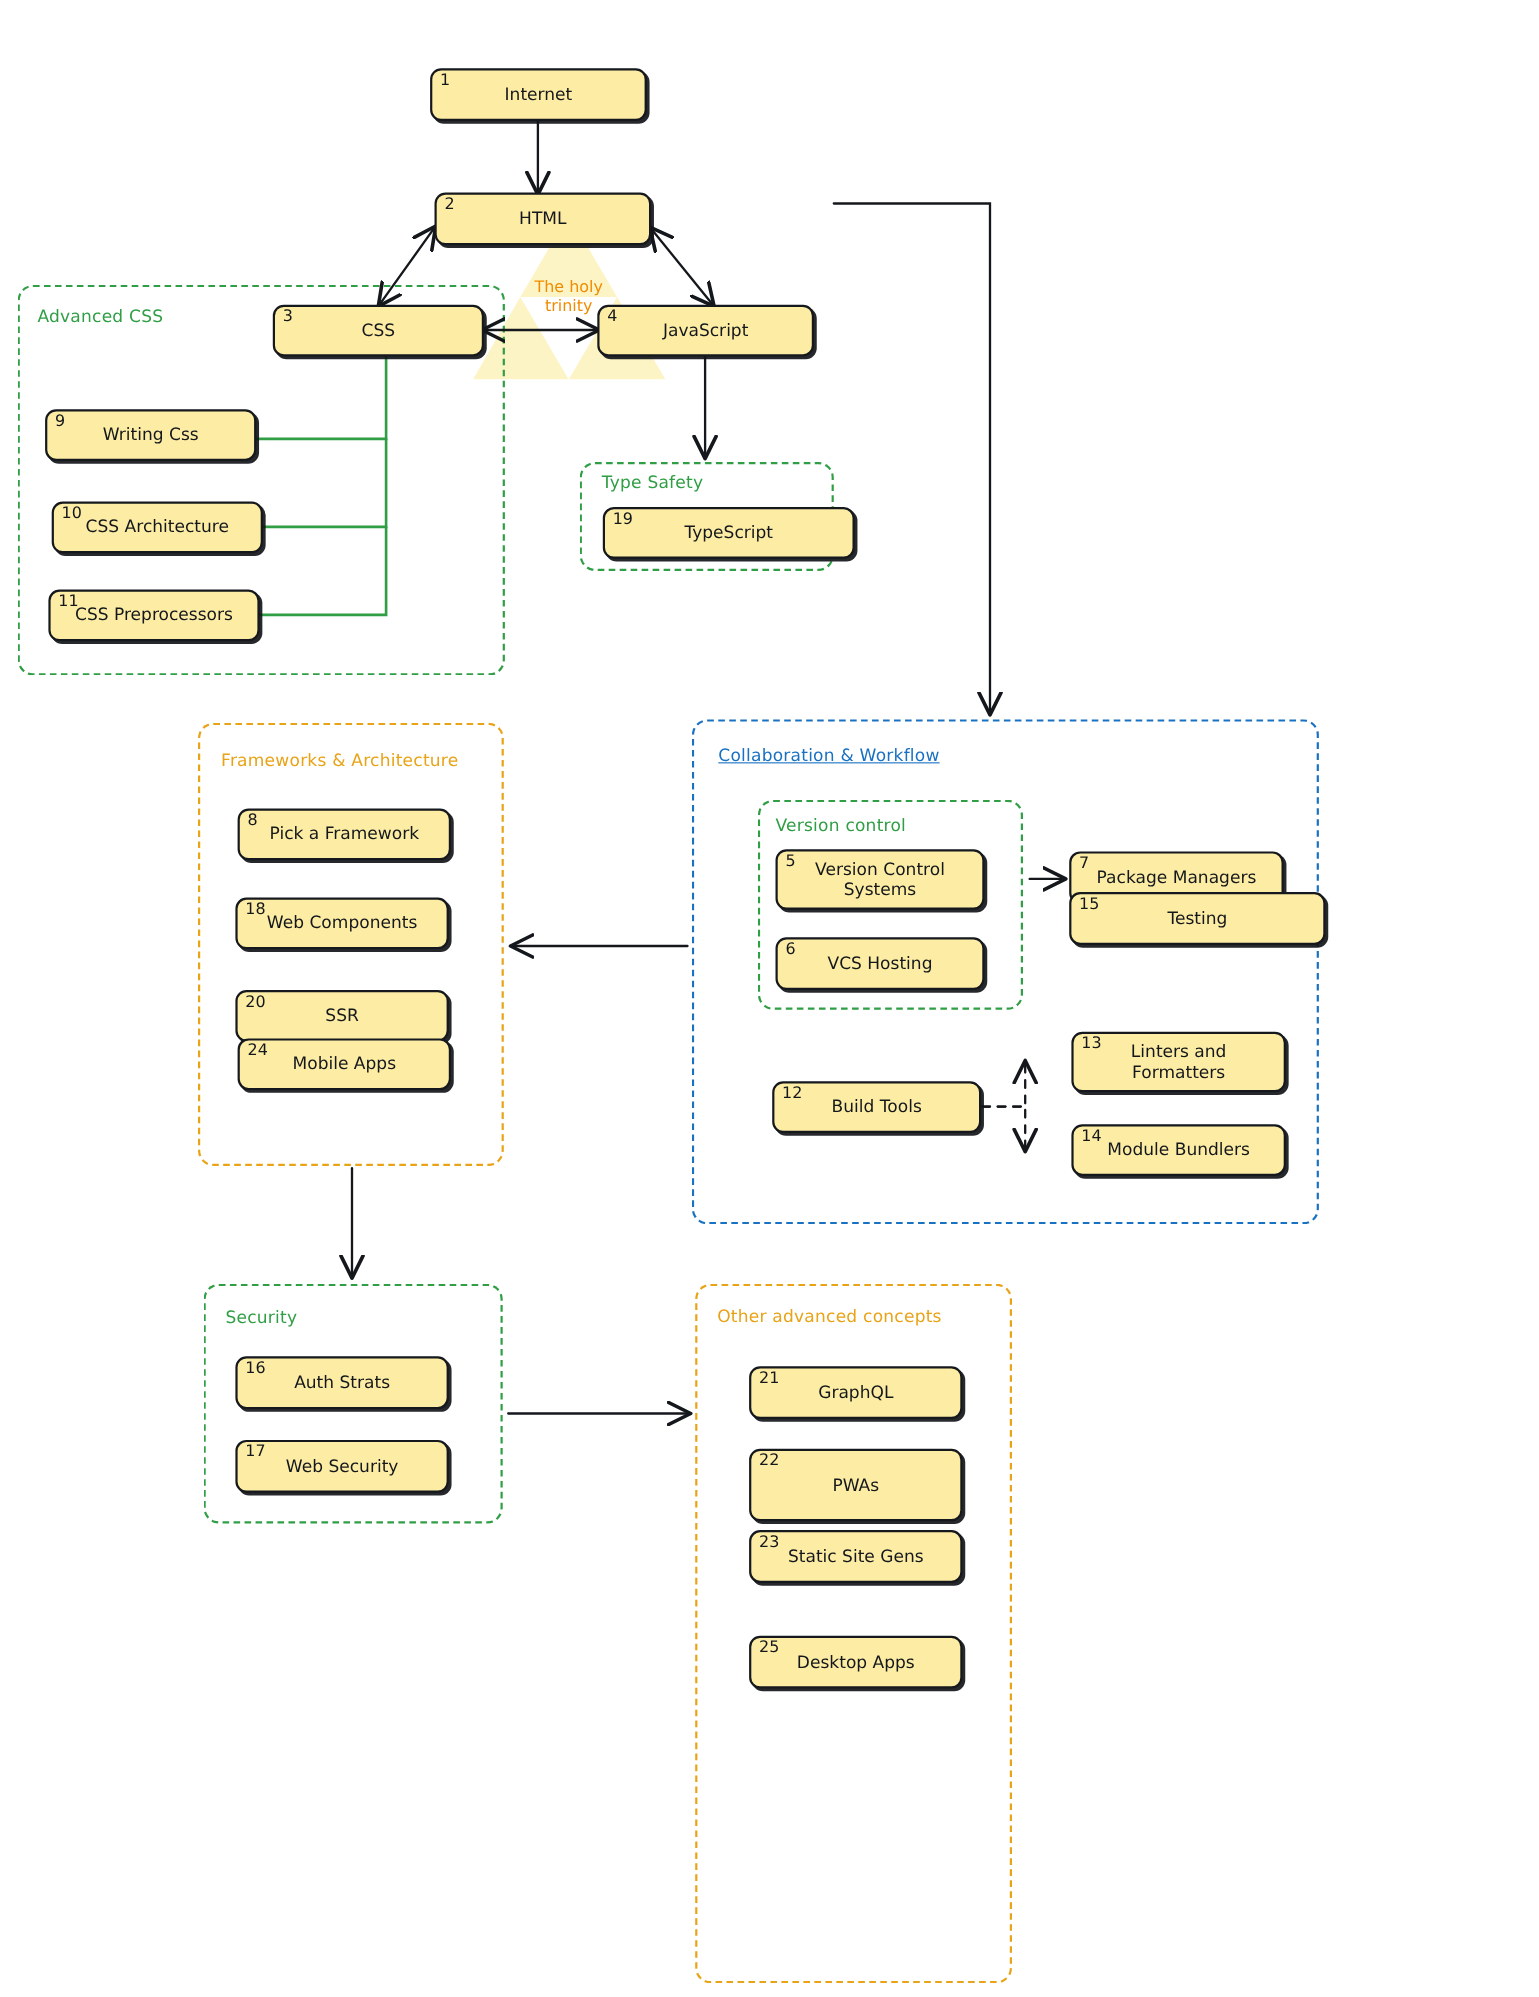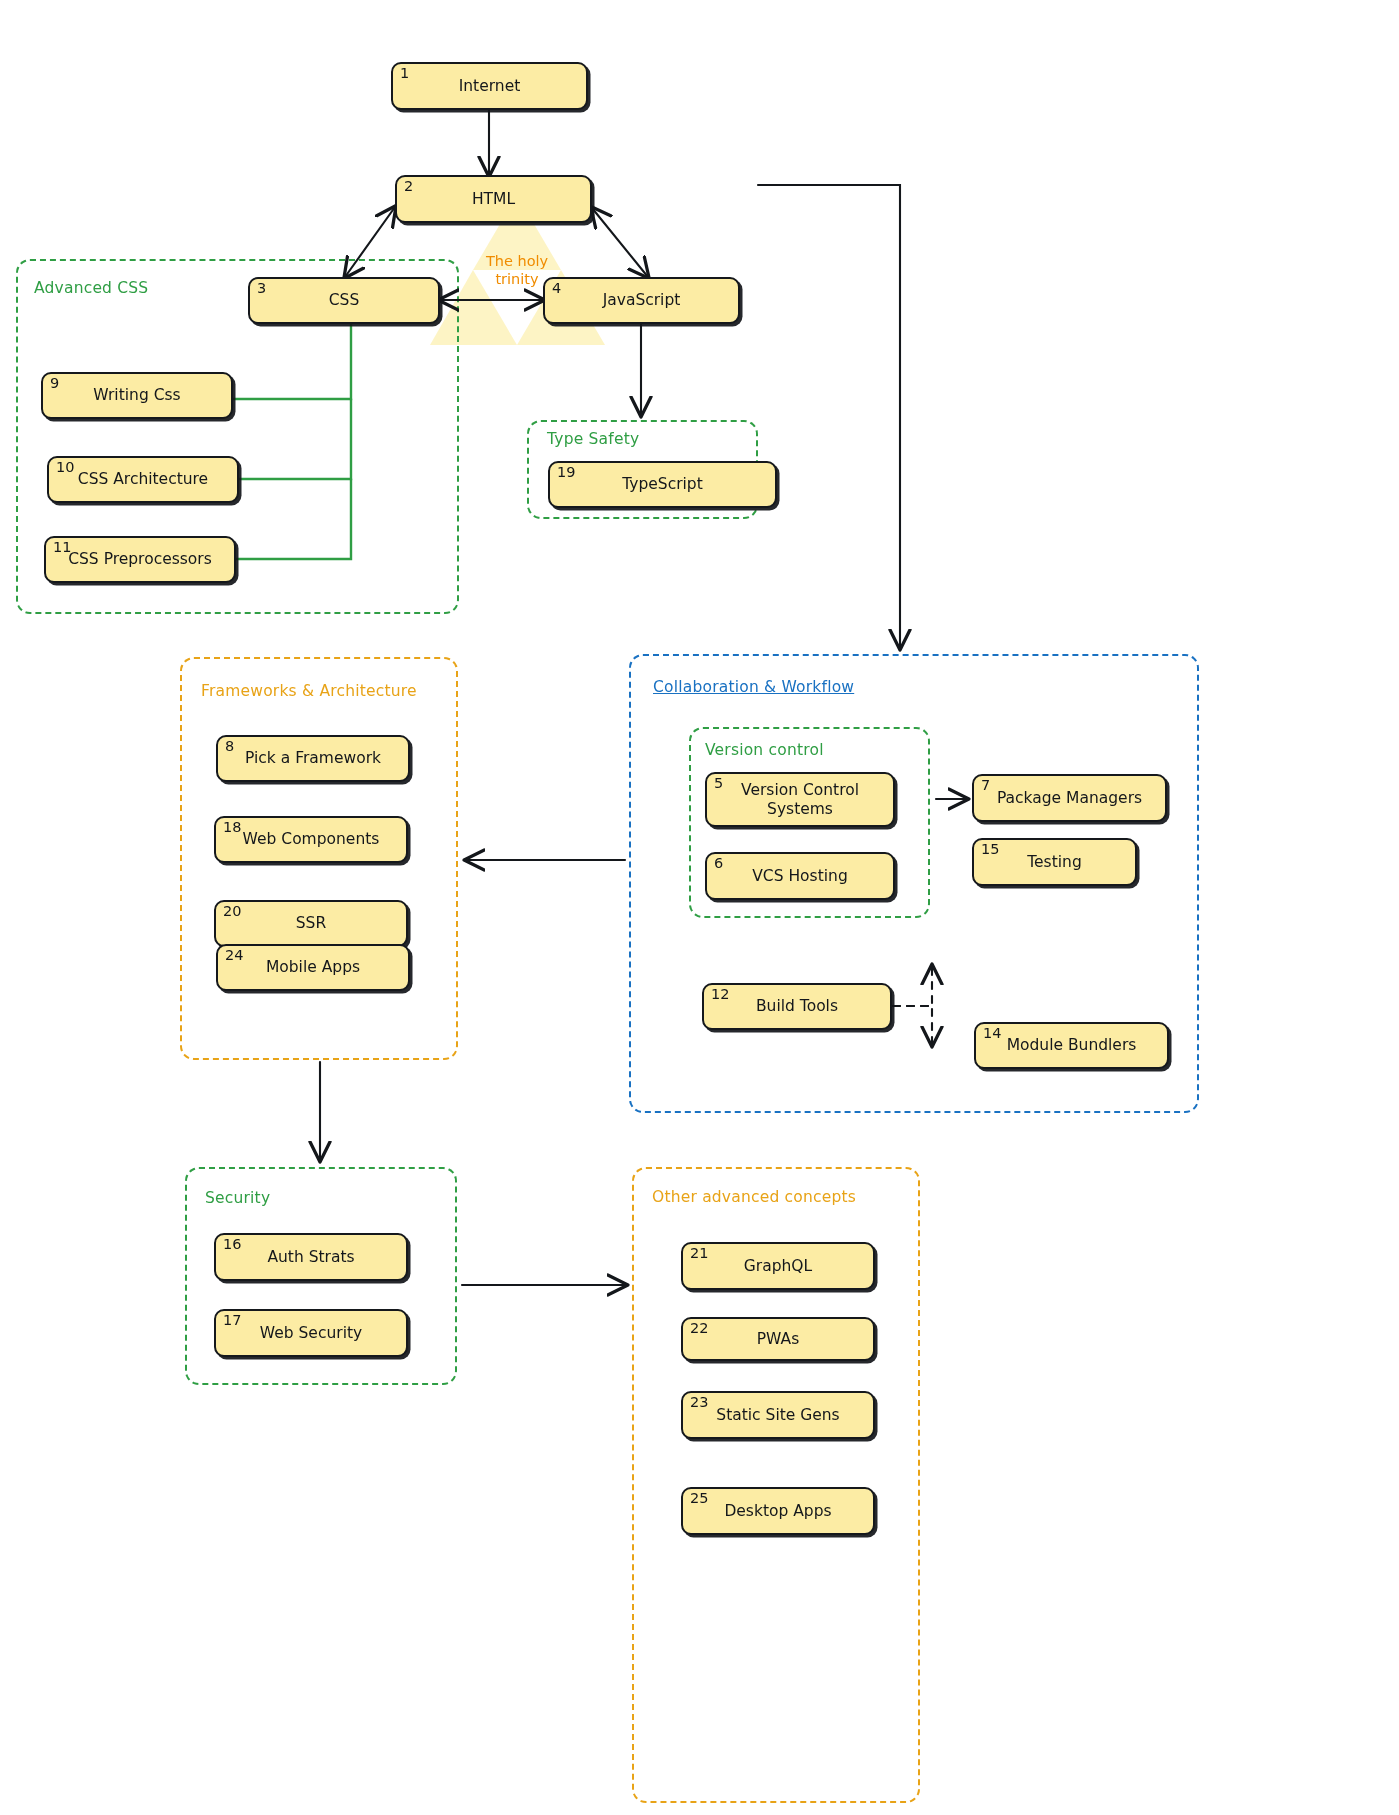--- a/index.html
+++ b/index.html
@@ -190,30 +190,35 @@
   <div class="node" style="left:705px;top:852px;width:190px;height:48px">
     <span class="num">6</span>
     <span class="lbl">VCS Hosting</span>
   </div>
 
   <div class="node" style="left:972px;top:774px;width:195px;height:48px">
     <span class="num">7</span>
     <span class="lbl">Package Managers</span>
   </div>
 
-  <div class="node" style="left:972px;top:838px;width:165px;height:48px">
+  <div class="node" style="left:972px;top:811px;width:233px;height:48px">
     <span class="num">15</span>
     <span class="lbl">Testing</span>
   </div>
 
   <div class="node" style="left:702px;top:983px;width:190px;height:47px">
     <span class="num">12</span>
     <span class="lbl">Build Tools</span>
   </div>
 
+  <div class="node" style="left:974px;top:938px;width:195px;height:55px">
+    <span class="num">13</span>
+    <span class="lbl" style="white-space:pre-line">Linters and
+Formatters</span>
+  </div>
 
   <div class="node" style="left:974px;top:1022px;width:195px;height:47px">
     <span class="num">14</span>
     <span class="lbl">Module Bundlers</span>
   </div>
 
   <div class="node" style="left:214px;top:1233px;width:194px;height:48px">
     <span class="num">16</span>
     <span class="lbl">Auth Strats</span>
   </div>
@@ -221,21 +226,21 @@
   <div class="node" style="left:214px;top:1309px;width:194px;height:48px">
     <span class="num">17</span>
     <span class="lbl">Web Security</span>
   </div>
 
   <div class="node" style="left:681px;top:1242px;width:194px;height:48px">
     <span class="num">21</span>
     <span class="lbl">GraphQL</span>
   </div>
 
-  <div class="node" style="left:681px;top:1317px;width:194px;height:44px">
+  <div class="node" style="left:681px;top:1317px;width:194px;height:66px">
     <span class="num">22</span>
     <span class="lbl">PWAs</span>
   </div>
 
   <div class="node" style="left:681px;top:1391px;width:194px;height:48px">
     <span class="num">23</span>
     <span class="lbl">Static Site Gens</span>
   </div>
 
   <div class="node" style="left:681px;top:1487px;width:194px;height:48px">

